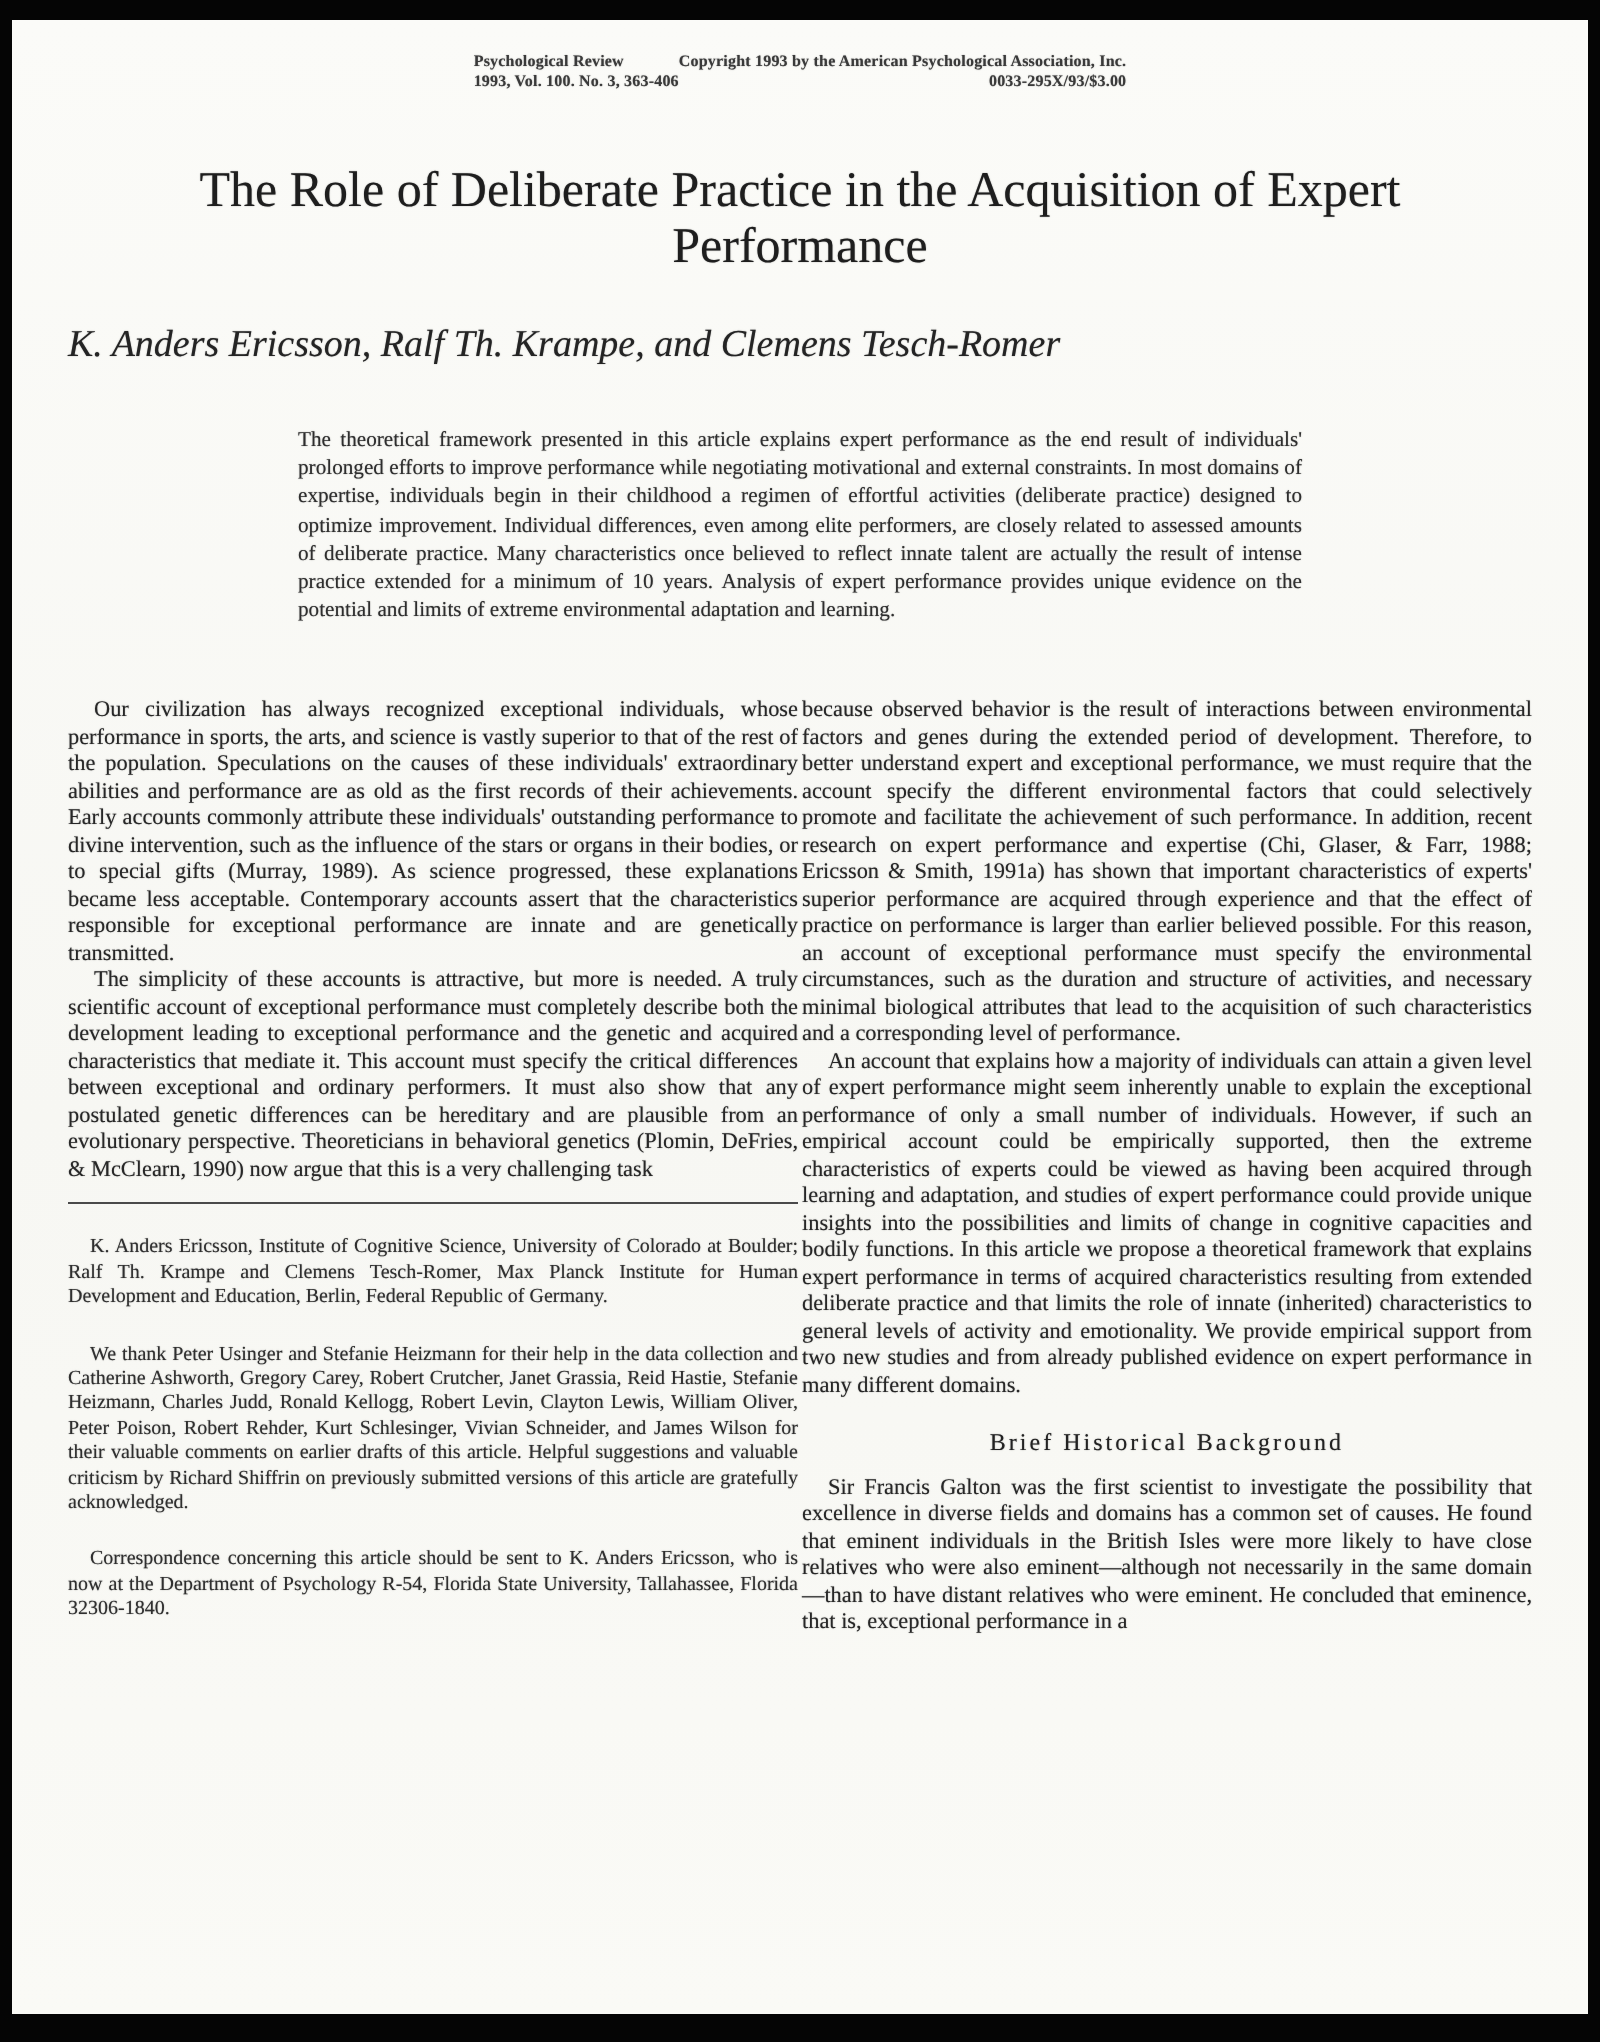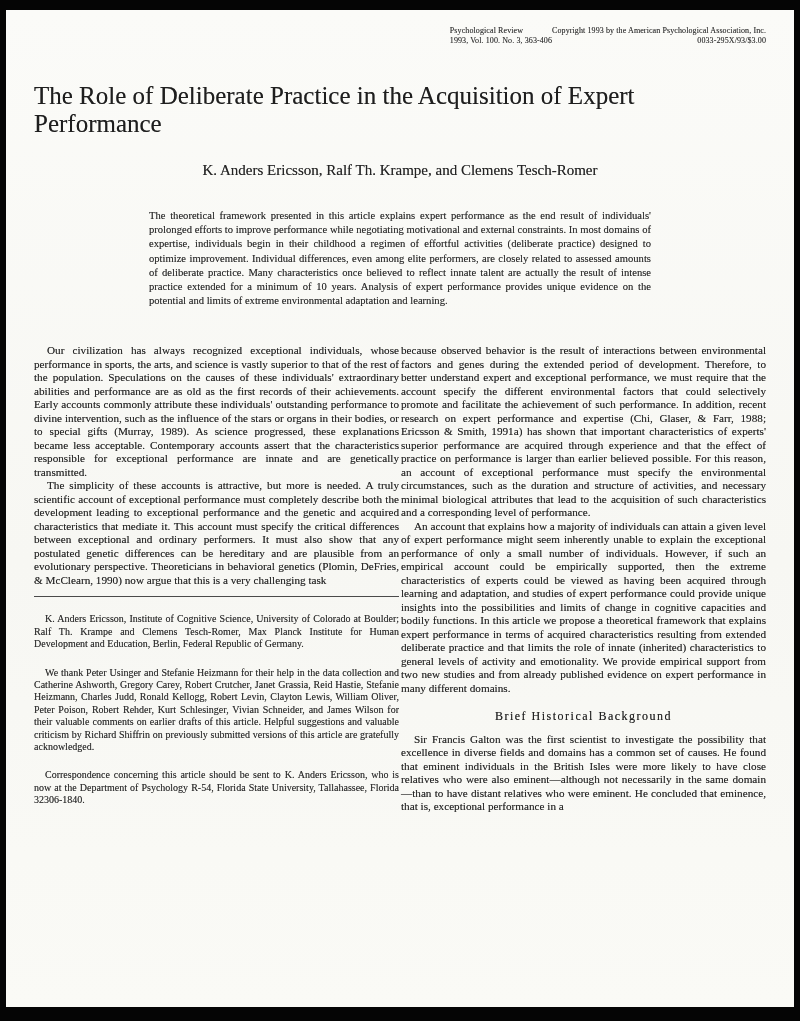--- a/index.html
+++ b/index.html
@@ -12,38 +12,39 @@
     font-family: "Liberation Serif", "DejaVu Serif", serif;
   }
   .page {
     width: 100%; height: 100%;
     background: linear-gradient(180deg, #fbfbf8 0%, #f7f7f3 55%, #fafaf6 100%);
     color: #2b2b2b;
     padding: 16px 28px 10px 28px;
     overflow: hidden;
     text-shadow: 0 0 0.6px rgba(40,40,40,0.55);
   }
-  .masthead { display: flex; justify-content: flex-end; align-items: flex-start; }
+  .masthead { display: flex; justify-content: center; align-items: flex-start; font-weight: bold; }
   .journal div, .copyright div {
     font-size: 8px; line-height: 10px; color: #3a3a3a;
     letter-spacing: 0.1px;
   }
   .copyright { text-align: right; }
   h1.title {
     margin-top: 36px;
+    text-align: center;
     font-size: 25px;
     font-weight: normal;
     line-height: 28px;
     color: #1e1e1e;
   }
   .authors {
     margin-top: 24px;
-    text-align: center;
-    font-size: 15px;
+    font-size: 19px;
     color: #242424;
+    font-style: italic;
   }
   .abstract {
     width: 502px;
     margin: 30px auto 0 auto;
     text-align: justify;
     font-size: 10.6px;
     line-height: 14.2px;
     color: #2e2e2e;
   }
   .columns {

